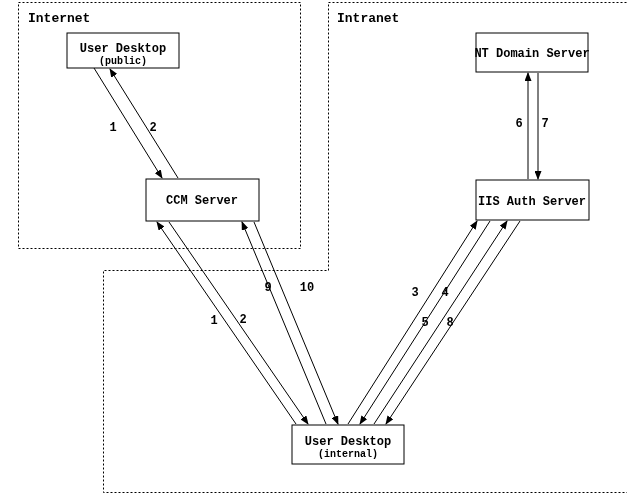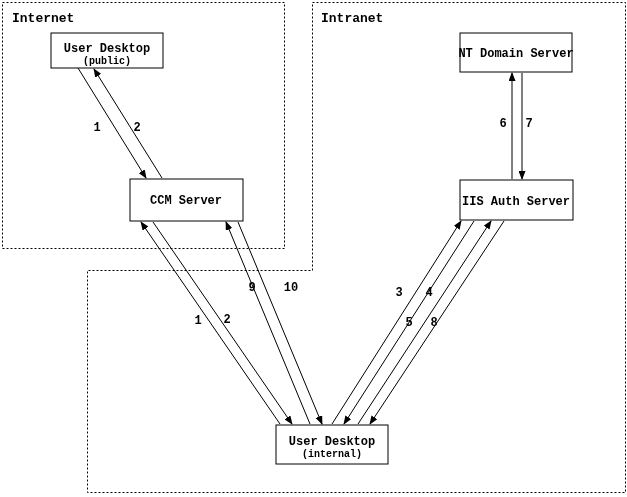--- a/index.html
+++ b/index.html
@@ -6,20 +6,21 @@
     margin: 0;
     padding: 0;
     background: #ffffff;
   }
   .stage {
     position: relative;
     width: 565px;
     height: 497px;
     background: #ffffff;
     font-family: "Liberation Mono", "DejaVu Sans Mono", monospace;
+    padding-left: 16px;
   }
   svg { display: block; }
   .zone-border {
     fill: none;
     stroke: #000000;
     stroke-width: 1;
     stroke-dasharray: 2 2;
   }
   .node-box {
     fill: #ffffff;

